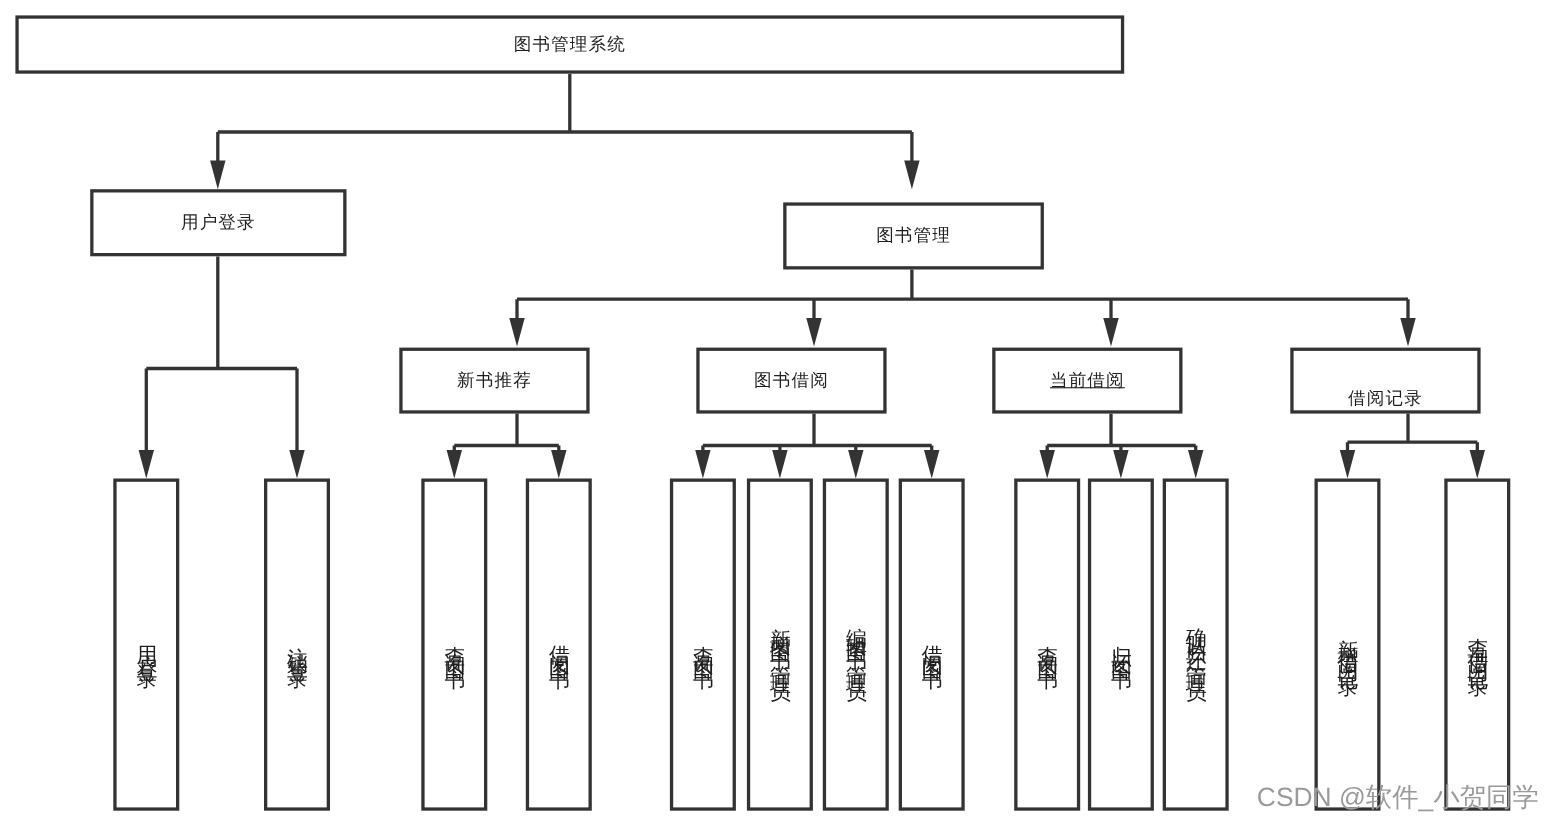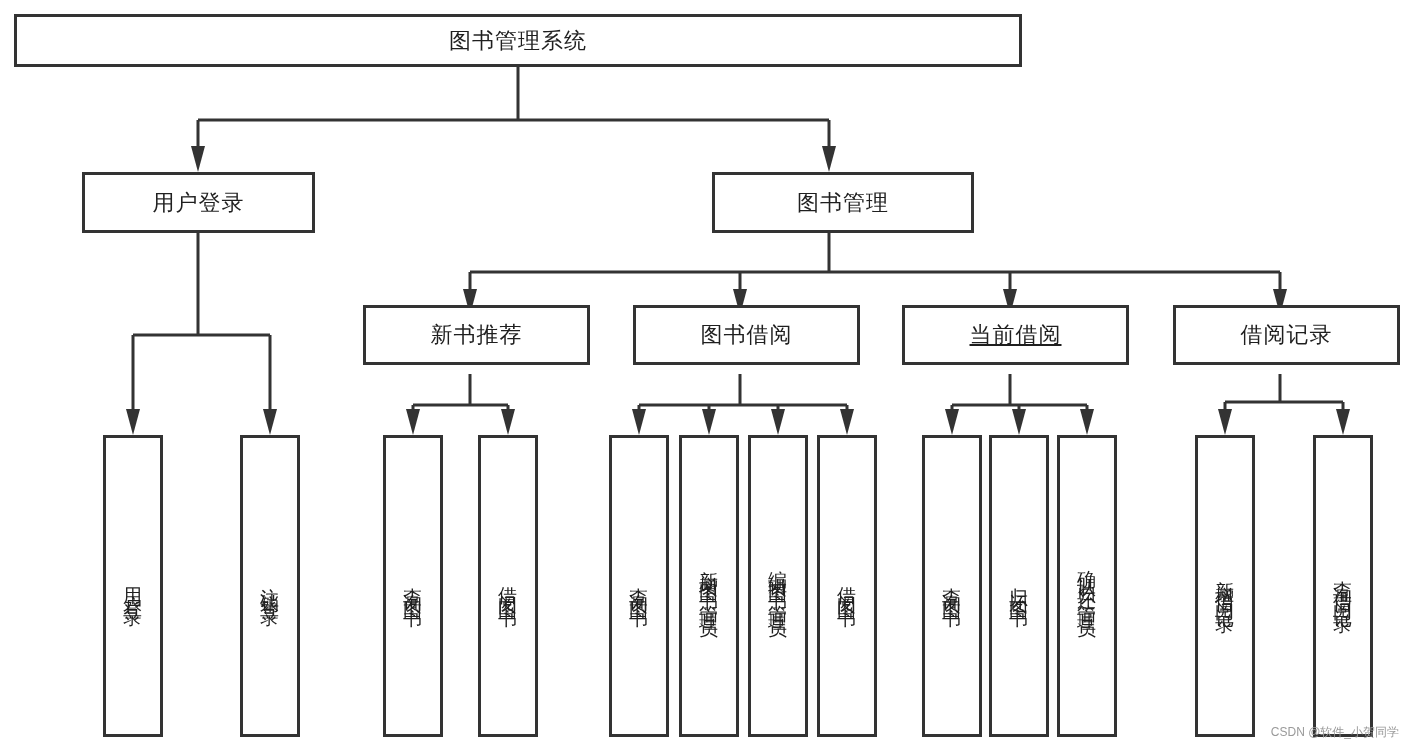--- a/index.html
+++ b/index.html
@@ -20,58 +20,58 @@
     position: absolute;
     box-sizing: border-box;
     background: #ffffff;
     border: 3px solid #333333;
     display: flex;
     align-items: center;
     justify-content: center;
     z-index: 1;
   }
   .h-label {
-    font-size: 22px;
+    font-size: 16px;
     letter-spacing: 1px;
     white-space: nowrap;
   }
   .leaf .v-text {
     writing-mode: vertical-rl;
     text-orientation: mixed;
     font-size: 19px;
     letter-spacing: 7px;
     line-height: 1;
     white-space: nowrap;
   }
   .root-box   { left: 14px;  top: 14px;  width: 1008px; height: 53px; }
   .lvl2-a     { left: 82px;  top: 172px; width: 233px;  height: 61px; }
-  .lvl2-b     { left: 712px; top: 172px; width: 262px;  height: 61px; }
-  .lvl3      { top: 305px; width: 227px; height: 60px; }
+  .lvl2-b     { left: 712px; top: 184px; width: 237px;  height: 61px; }
+  .lvl3      { top: 316px; width: 173px; height: 60px; }
   .lvl3-a    { left: 363px; }
   .lvl3-b    { left: 633px; justify-content: center; }
   .lvl3-c    { left: 902px; text-decoration: underline; }
-  .lvl3-d    { left: 1173px; }
+  .lvl3-d    { left: 1173px; align-items: flex-end; }
   .leaf      { top: 435px; width: 60px; height: 302px; }
   .leaf-1  { left: 103px; }
   .leaf-2  { left: 240px; }
   .leaf-3  { left: 383px; }
   .leaf-4  { left: 478px; }
   .leaf-5  { left: 609px; }
   .leaf-6  { left: 679px; }
   .leaf-7  { left: 748px; }
   .leaf-8  { left: 817px; }
   .leaf-9  { left: 922px; }
   .leaf-10 { left: 989px; }
   .leaf-11 { left: 1057px; }
   .leaf-12 { left: 1195px; }
   .leaf-13 { left: 1313px; }
   .watermark {
     position: absolute;
     right: 6px; bottom: 6px;
-    font-size: 12px;
+    font-size: 24px;
     color: #9a9a9a;
     z-index: 2;
     white-space: nowrap;
   }
 </style>
 </head>
 <body>
 
 <svg id="connectors" viewBox="0 0 1405 747" xmlns="http://www.w3.org/2000/svg">
   <g stroke="#333333" stroke-width="3" fill="none">

